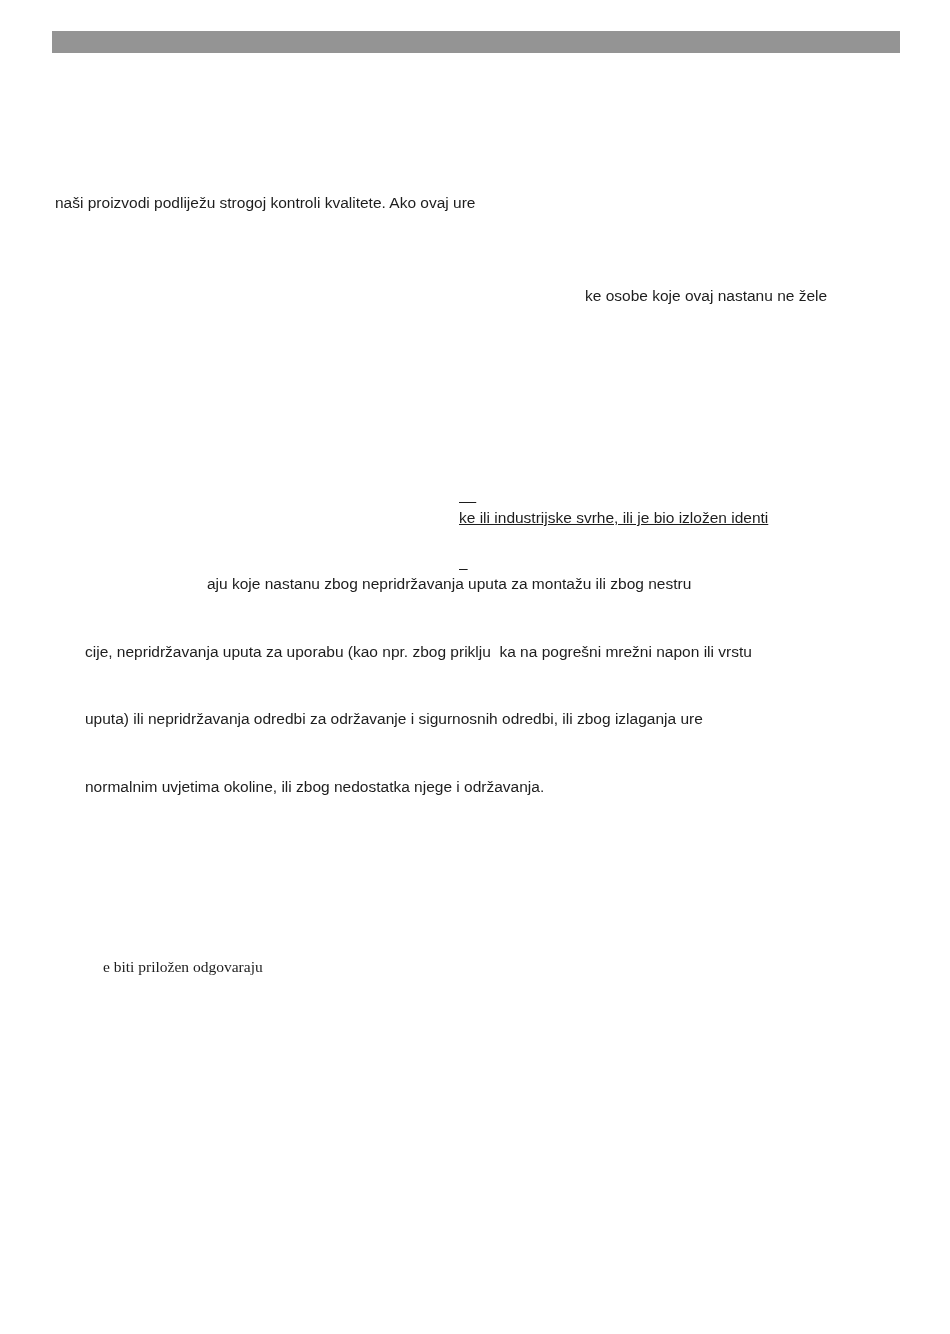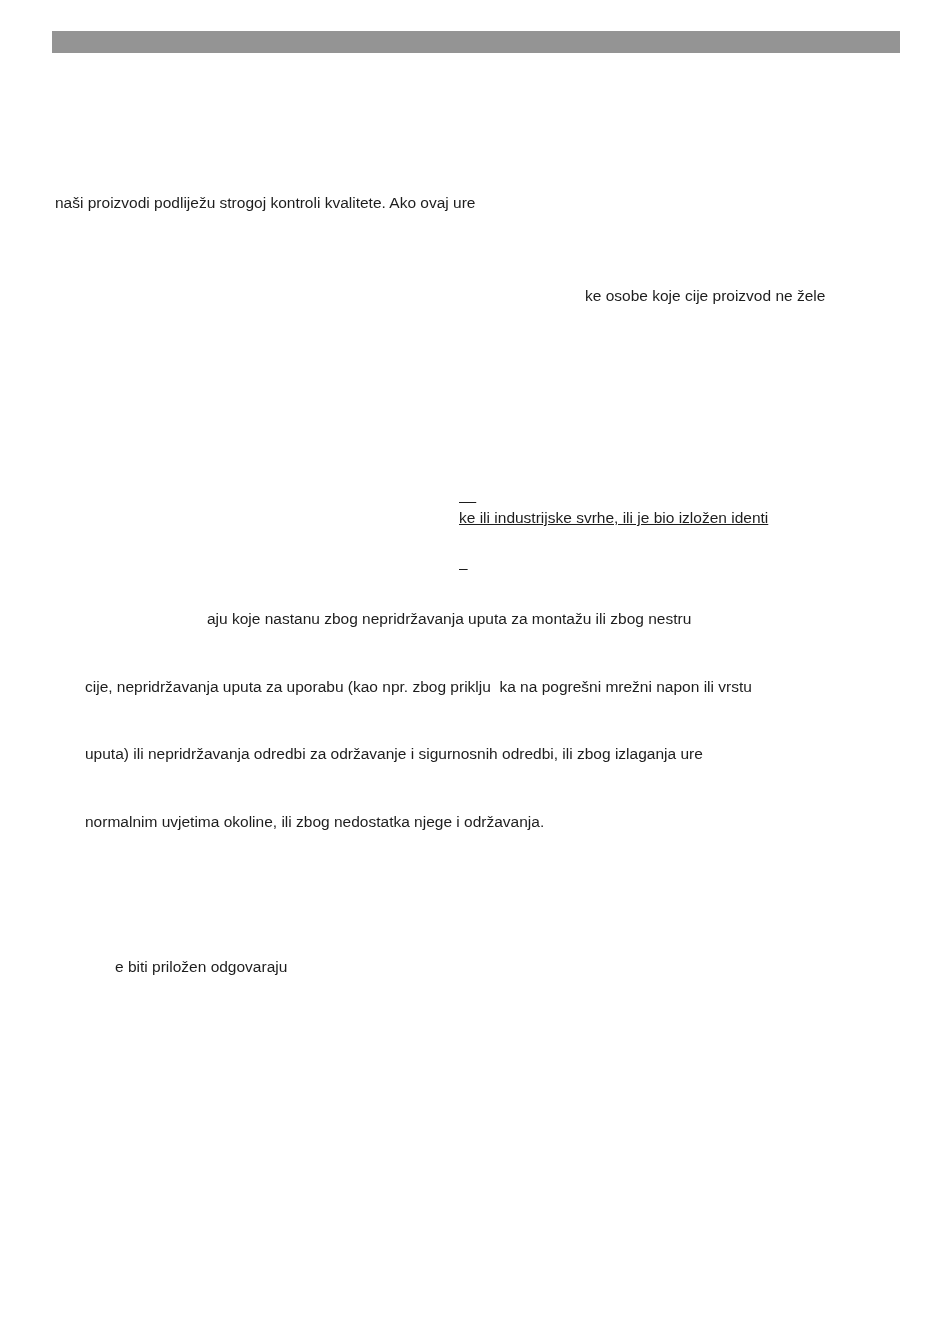--- a/index.html
+++ b/index.html
@@ -33,36 +33,36 @@
     position: absolute;
     font-size: 15.5px;
     line-height: 22.5px;
     color: #1d1d1d;
     white-space: pre;
   }
   .b1 { left: 55px;  top: 147px; }
   .b2 { left: 585px; top: 240px; }
   .b3 { left: 459px; top: 462px; text-decoration: underline; }
   .b4 { left: 85px;  top: 528px; }
-  .b4 .indent { padding-left: 122px; display: block; margin-top: 35px; }
-  .b5 { left: 115px; top: 911px; }
+  .b4 .indent { padding-left: 122px; display: block; }
+  .b5 { left: 103px; top: 911px; font-family: Liberation Serif, serif; }
 </style>
 </head>
 <body>
 
 <div class="page">
 
   <div class="header-bar"></div>
 
   <div class="block b1">
     <div>naši proizvodi podliježu strogoj kontroli kvalitete. Ako ovaj ure</div>
   </div>
 
   <div class="block b2">
-    <div>ke osobe koje cije proizvod ne žele</div>
+    <div>ke osobe koje ovaj nastanu ne žele</div>
   </div>
 
   <div class="block b3">
     <div>ke ili industrijske svrhe, ili je bio izložen identi</div>
   </div>
 
   <div class="block b4">
     <div class="indent">aju koje nastanu zbog nepridržavanja uputa za montažu ili zbog nestru</div>
     <div>cije, nepridržavanja uputa za uporabu (kao npr. zbog priklju  ka na pogrešni mrežni napon ili vrstu</div>
     <div>uputa) ili nepridržavanja odredbi za održavanje i sigurnosnih odredbi, ili zbog izlaganja ure</div>

